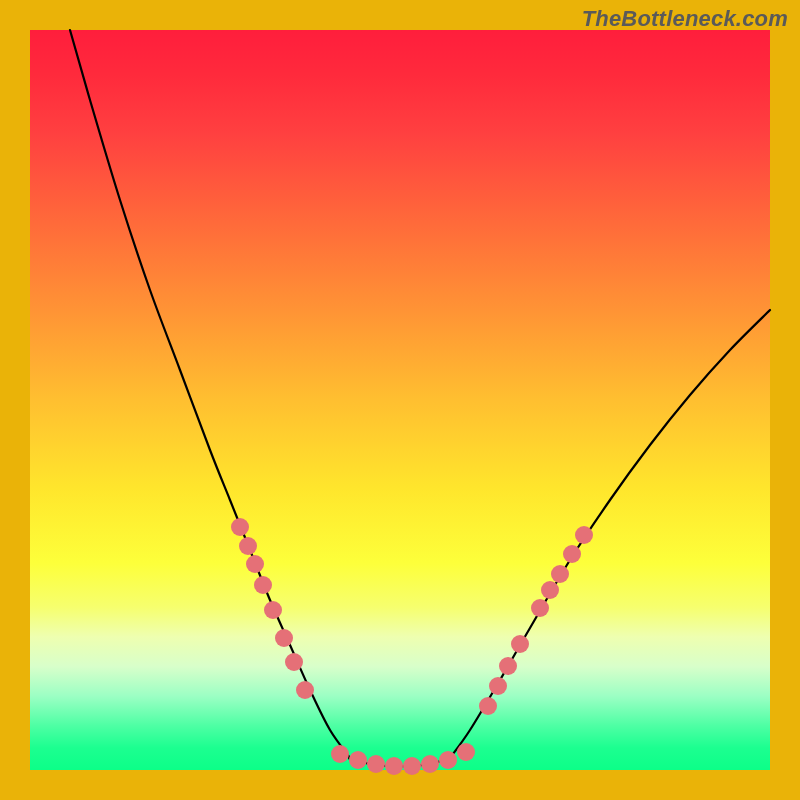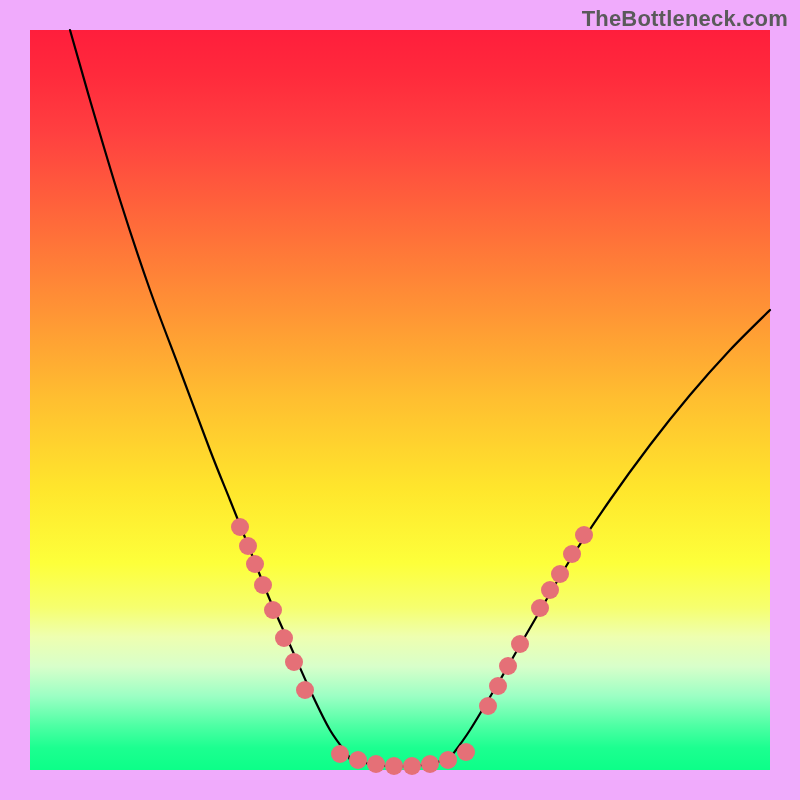--- a/index.html
+++ b/index.html
@@ -1,21 +1,22 @@
 <!DOCTYPE html>
 <html><head>
 <meta charset="utf-8">
 <style>
   * { margin: 0; padding: 0; box-sizing: border-box; }
   html, body { width: 800px; height: 800px; overflow: hidden; background: #000; }
   .frame {
     position: relative;
     width: 800px;
     height: 800px;
-    background: #f0abfc;
+    background: #eab308;
+    font-style: italic;
   }
   .plot-area {
     position: absolute;
     left: 30px;
     top: 30px;
     width: 740px;
     height: 740px;
     background: linear-gradient(to bottom,
       #ff1e3c 0%,
       #ff2a3c 6%,

